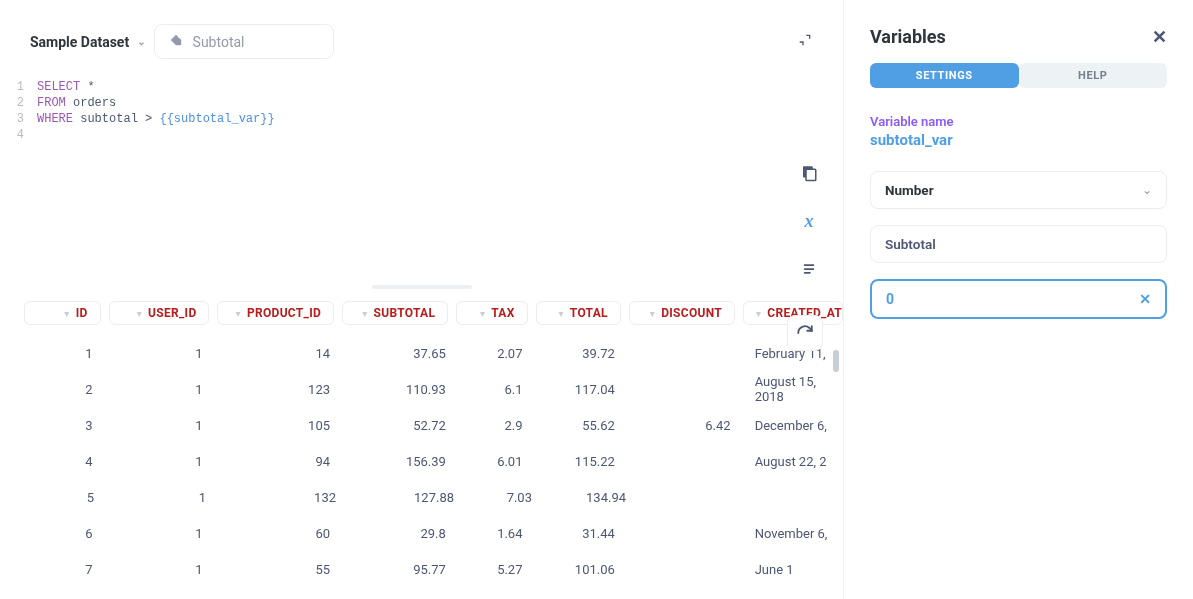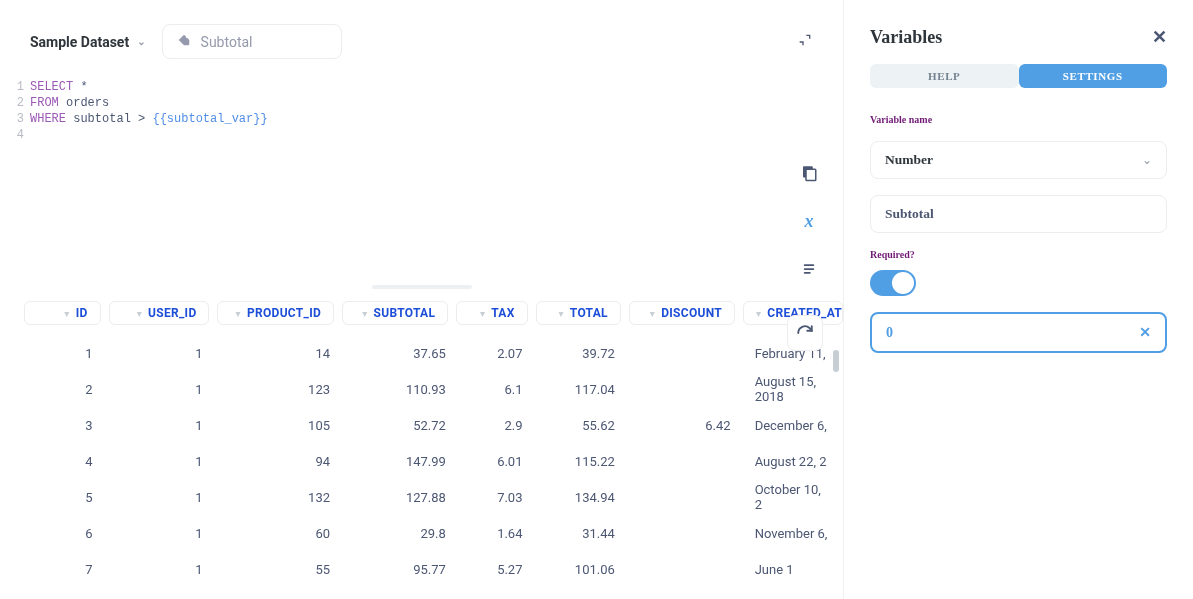--- a/index.html
+++ b/index.html
@@ -1,66 +1,66 @@
 <!DOCTYPE html>
 <html><head>
 <meta charset="utf-8">
 <style>
 * { box-sizing: border-box; margin: 0; padding: 0; }
 body { font-family: -apple-system, BlinkMacSystemFont, "Segoe UI", Roboto, sans-serif; font-size: 14px; color: #4C5773; background: #fff; width: 1193px; height: 599px; overflow: hidden; position: relative; }
 .main-area { position: absolute; left: 0; top: 0; width: 843px; height: 599px; display: flex; flex-direction: column; }
-.top-bar { display: flex; align-items: center; padding: 24px 30px 14px 30px; gap: 16px; }
+.top-bar { display: flex; align-items: center; padding: 24px 30px 14px 30px; gap: 8px; }
 .dataset-selector { display: flex; align-items: center; gap: 8px; font-weight: 700; color: #2E353B; cursor: pointer; }
 .chevron-down { font-size: 10px; color: #949AAB; }
 .tag-widget { display: flex; align-items: center; gap: 10px; border: 1px solid #EEECEC; border-radius: 8px; padding: 8px 14px; min-width: 180px; background: #fff; }
 .tag-icon { color: #949AAB; }
 .tag-text { color: #949AAB; }
 .collapse-icon { margin-left: auto; color: #4C5773; cursor: pointer; font-size: 16px; transform: rotate(0deg); }
 .editor-wrap { position: relative; flex: 0 0 auto; min-height: 210px; }
 .gutter { position: absolute; left: 6px; top: 6px; width: 18px; color: #B8BBC3; font-family: "SFMono-Regular", Consolas, "Liberation Mono", Menlo, monospace; font-size: 12px; line-height: 16px; text-align: right; user-select: none; }
-.code { position: absolute; left: 30px; top: 6px; font-family: "SFMono-Regular", Consolas, "Liberation Mono", Menlo, monospace; font-size: 12px; line-height: 16px; white-space: pre; }
+.code { position: absolute; left: 37px; top: 6px; font-family: "SFMono-Regular", Consolas, "Liberation Mono", Menlo, monospace; font-size: 12px; line-height: 16px; white-space: pre; }
 .kw { color: #9B59B6; }
 .plain { color: #4C5773; }
 .var { color: #518EE7; }
 .side-icons { position: absolute; right: 24px; top: 90px; display: flex; flex-direction: column; gap: 28px; align-items: center; }
 .side-icon { width: 20px; height: 20px; cursor: pointer; color: #4C5773; display: flex; align-items: center; justify-content: center; }
 .side-icon.active { color: #509EE3; font-style: italic; font-weight: bold; font-size: 18px; font-family: Georgia, serif; }
 .run-btn { position: absolute; right: 20px; top: 242px; width: 36px; height: 36px; border: 1px solid #EEECEC; border-radius: 8px; display: flex; align-items: center; justify-content: center; cursor: pointer; background: #fff; }
 .divider-handle { height: 8px; display: flex; align-items: center; justify-content: center; position: relative; }
 .handle-bar { width: 100px; height: 4px; background: #EDF0F3; border-radius: 2px; }
 .table-area { overflow: hidden; flex: 1; }
 .table-header { display: flex; padding: 10px 0 10px 0; gap: 8px; }
 .th-pill { display: flex; align-items: center; gap: 6px; border: 1px solid #EEECEC; border-radius: 6px; padding: 4px 12px; background: #fff; cursor: pointer; font-size: 12px; letter-spacing: 0.3px; }
 .th-arrow { color: #C7CFD4; font-size: 10px; }
-.th-label { color: #1d4ed8; font-weight: 700; }
+.th-label { color: #b91c1c; font-weight: 700; }
 .table-body { }
 .tr { display: flex; height: 36px; align-items: center; font-size: 13px; color: #4C5773; }
 .td { text-align: right; padding-right: 14px; }
 .td.date { text-align: left; padding-left: 10px; }
 .col-id { width: 84px; }
 .col-user { width: 112px; }
 .col-prod { width: 130px; }
 .col-sub { width: 118px; }
 .col-tax { width: 78px; }
 .col-total { width: 94px; }
 .col-disc { width: 118px; }
 .col-created { width: 100px; }
 .th-row { padding-left: 24px; }
 .tbody-scroll-thumb { position: absolute; right: 4px; top: 350px; width: 6px; height: 22px; background: #C7CFD4; border-radius: 3px; }
 
-.sidebar { position: absolute; right: 0; top: 0; width: 350px; height: 599px; background: #fff; border-left: 1px solid #F0F0F0; padding: 0; display: flex; flex-direction: column; font-family: Liberation Serif, serif; }
+.sidebar { position: absolute; right: 0; top: 0; width: 350px; height: 599px; background: #fff; border-left: 1px solid #F0F0F0; padding: 0; display: flex; flex-direction: column; }
 .sidebar-header { display: flex; align-items: center; justify-content: space-between; padding: 26px 26px 16px 26px; }
 .sidebar-title { font-size: 18px; font-weight: 700; color: #2E353B; }
 .close-x { font-size: 18px; color: #4C5773; cursor: pointer; font-weight: 700; }
 .tab-row { display: flex; padding: 0 26px 20px 26px; gap: 0; }
 .tab { flex: 1; text-align: center; padding: 6px 0; font-size: 11px; font-weight: 700; letter-spacing: 0.6px; border-radius: 6px; cursor: pointer; }
 .tab.active { background: #509EE3; color: #fff; }
 .tab.inactive { background: #EDF2F5; color: #74838F; }
 .sidebar-body { padding: 6px 26px; display: flex; flex-direction: column; gap: 16px; overflow-y: auto; }
-.field-label { font-size: 10px; color: #701a75; font-weight: 600; }
+.field-label { font-size: 13px; color: #8b5cf6; font-weight: 600; }
 .var-name { color: #509EE3; font-weight: 700; font-size: 15px; margin-top: -6px; margin-bottom: 6px; }
 .select-box { border: 1px solid #EEECEC; border-radius: 8px; padding: 10px 14px; display: flex; justify-content: space-between; align-items: center; cursor: pointer; background: #fff; gap: 12px; }
 .select-val { font-weight: 700; color: #2E353B; font-size: 13.5px; }
 .select-chev { color: #949AAB; font-size: 12px; }
 .text-input { border: 1px solid #EEECEC; border-radius: 8px; padding: 10px 14px; font-size: 13.5px; color: #4C5773; font-weight: 600; background: #fff; }
 .toggle { width: 46px; height: 26px; background: #509EE3; border-radius: 13px; position: relative; cursor: pointer; margin-top: 2px; }
 .toggle-knob { position: absolute; right: 2px; top: 2px; width: 22px; height: 22px; background: #fff; border-radius: 50%; }
 .default-input { border: 2px solid #509EE3; border-radius: 8px; padding: 10px 14px; display: flex; justify-content: space-between; align-items: center; background: #fff; }
 .default-val { font-weight: 700; color: #509EE3; font-size: 14px; }
 .default-clear { color: #509EE3; font-weight: 700; cursor: pointer; font-size: 14px; }
@@ -193,35 +193,34 @@
           <div class="td col-sub">52.72</div>
           <div class="td col-tax">2.9</div>
           <div class="td col-total">55.62</div>
           <div class="td col-disc">6.42</div>
           <div class="td col-created date">December 6,</div>
         </div>
         <div class="tr th-row">
           <div class="td col-id">4</div>
           <div class="td col-user">1</div>
           <div class="td col-prod">94</div>
-          <div class="td col-sub">147.99</div>
+          <div class="td col-sub">156.39</div>
           <div class="td col-tax">6.01</div>
           <div class="td col-total">115.22</div>
           <div class="td col-disc"></div>
           <div class="td col-created date">August 22, 2</div>
         </div>
         <div class="tr th-row">
           <div class="td col-id">5</div>
           <div class="td col-user">1</div>
           <div class="td col-prod">132</div>
           <div class="td col-sub">127.88</div>
           <div class="td col-tax">7.03</div>
           <div class="td col-total">134.94</div>
           <div class="td col-disc"></div>
-          <div class="td col-created date">October 10, 2</div>
         </div>
         <div class="tr th-row">
           <div class="td col-id">6</div>
           <div class="td col-user">1</div>
           <div class="td col-prod">60</div>
           <div class="td col-sub">29.8</div>
           <div class="td col-tax">1.64</div>
           <div class="td col-total">31.44</div>
           <div class="td col-disc"></div>
           <div class="td col-created date">November 6,</div>
@@ -240,42 +239,37 @@
   </div>
   <div class="tbody-scroll-thumb"></div>
 </div>
 
 <div class="sidebar">
   <div class="sidebar-header">
     <div class="sidebar-title">Variables</div>
     <div class="close-x">✕</div>
   </div>
   <div class="tab-row">
+    <div class="tab active">SETTINGS</div>
     <div class="tab inactive">HELP</div>
-    <div class="tab active">SETTINGS</div>
   </div>
   <div class="sidebar-body">
     <div class="section">
       <div class="field-label">Variable name</div>
+      <div class="var-name">subtotal_var</div>
     </div>
     <div class="section">
       <div class="select-box">
         <span class="select-val">Number</span>
         <span class="select-chev">⌄</span>
       </div>
     </div>
     <div class="section">
       <div class="text-input">Subtotal</div>
     </div>
     <div class="section">
-      <div class="field-label">Required?</div>
-      <div class="toggle">
-        <div class="toggle-knob"></div>
-      </div>
-    </div>
-    <div class="section">
       <div class="default-input">
         <span class="default-val">0</span>
         <span class="default-clear">✕</span>
       </div>
     </div>
   </div>
 </div>
 
 </body></html>

